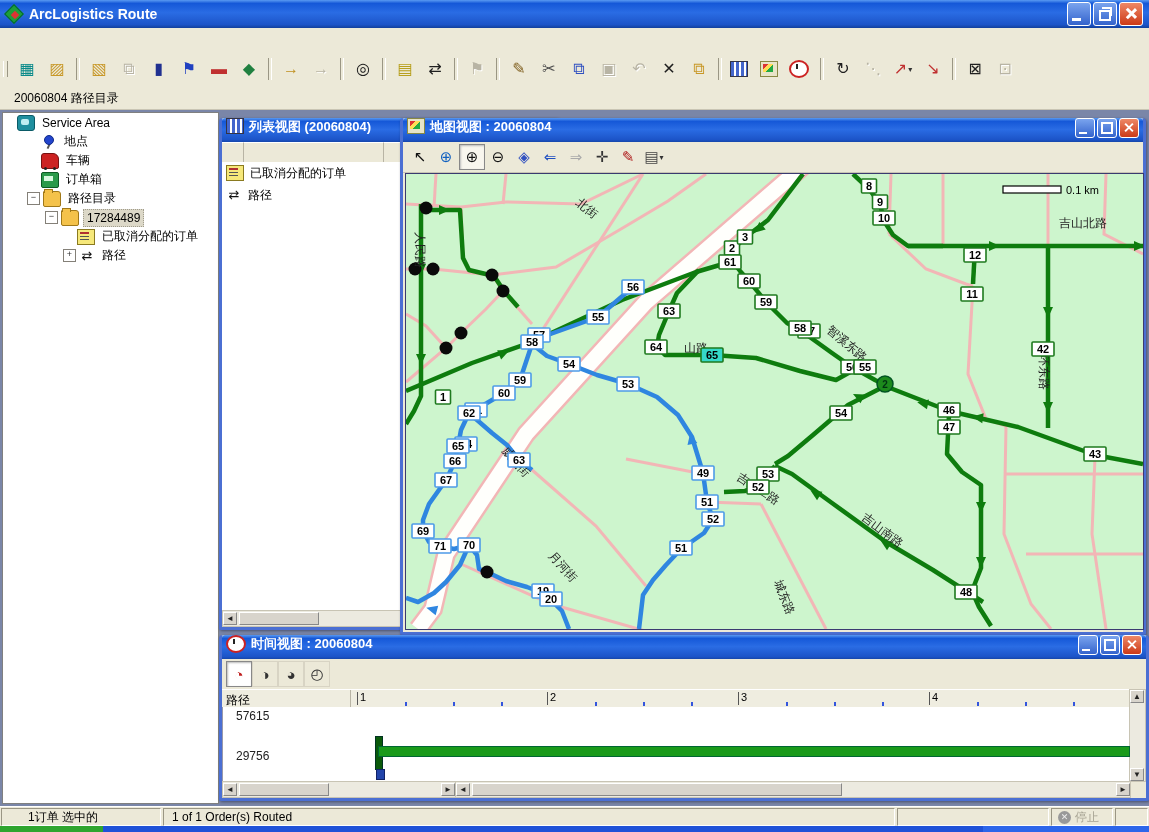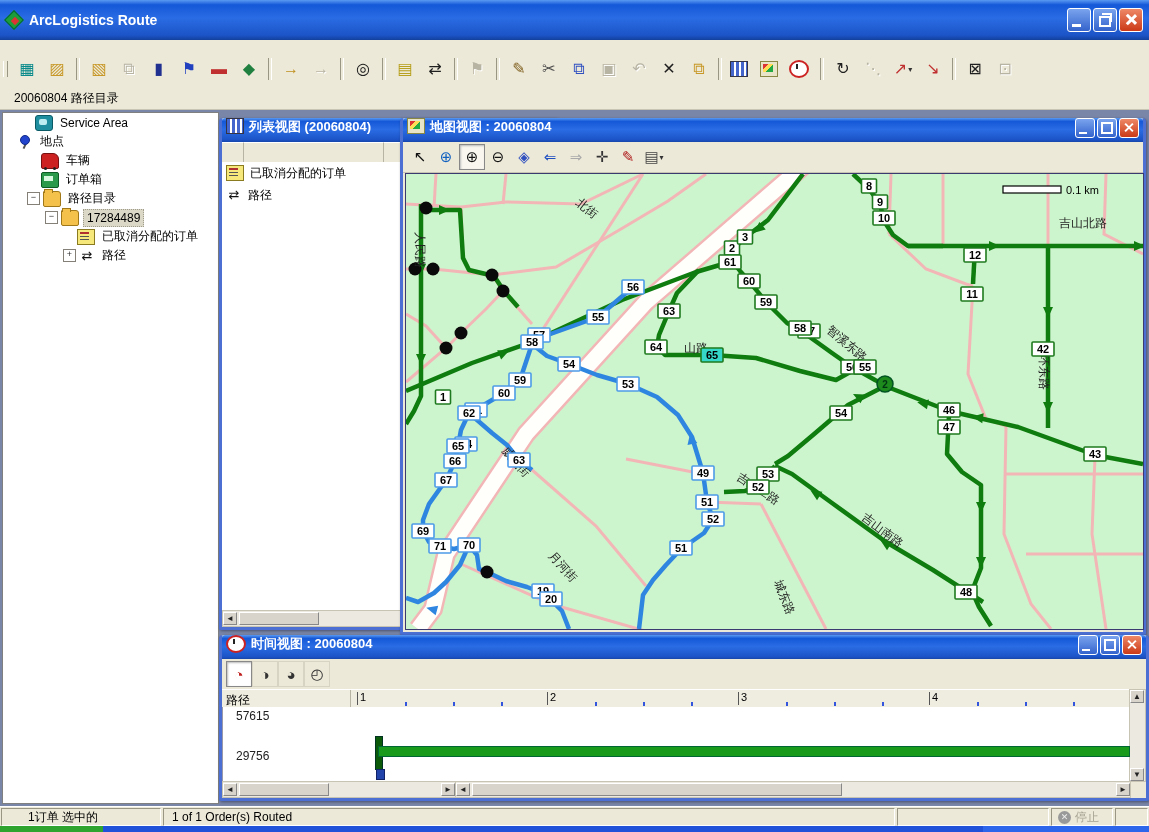--- a/index.html
+++ b/index.html
@@ -1,20 +1,20 @@
 <!DOCTYPE html>
 <html><head>
 <meta charset="utf-8">
 <style>
   html,body{margin:0;padding:0;background:#444;}
   #app{position:relative;width:1149px;height:832px;overflow:hidden;
        font-family:"Liberation Sans","DejaVu Sans",sans-serif;font-size:12px;
        background:#ECE9D8;color:#000;}
   
-  .titlebar{position:absolute;left:0;top:0;width:1149px;height:40px;
+  .titlebar{position:absolute;left:0;top:0;width:1149px;height:28px;
     background:linear-gradient(180deg,#5a9af2 0%,#1558d8 12%,#2a6ce4 45%,#1c54c8 88%,#12409c 100%);
     display:flex;align-items:center;color:#fff;font-weight:bold;font-size:14px;}
   .appicon{width:18px;height:18px;margin:0 6px 0 5px;position:relative;}
   .appicon .d1{position:absolute;left:2px;top:2px;width:12px;height:12px;background:#1d9e3a;transform:rotate(45deg);border:1px solid #063;}
   .appicon .d2{position:absolute;left:7px;top:7px;width:6px;height:6px;background:#d33;transform:rotate(45deg);}
   .wbtns{margin-left:auto;display:flex;gap:2px;padding-right:6px;}
   .wbtn{width:22px;height:22px;border-radius:3px;border:1px solid #fff;
     background:linear-gradient(180deg,#7aa4ee,#3463cc);position:relative;}
   .wbtn.close{background:linear-gradient(180deg,#ee8866,#cc3a18);}
   .wbtn .mini{position:absolute;left:4px;bottom:4px;width:9px;height:3px;background:#fff;}
@@ -260,26 +260,26 @@
       </span>
     </div>
 
   <div class="pathbar">
     <span>20060804 路径目录</span>
   </div>
 
   <div class="main">
 
     <div class="tree" id="tree-panel">
-        <div class="trow" style="padding-left: 18px;">
+        <div class="trow" style="padding-left: 0;">
           <span style="width: 14px; flex: 0 0 auto;"></span>
           <span class="ticon i-globe"></span>
           <span class="tlabel">Service Area</span>
         </div>
-        <div class="trow" style="">
+        <div class="trow" style="padding-left: 24px;">
           <span style="width: 14px; flex: 0 0 auto;"></span>
           <span class="ticon i-pin"></span>
           <span class="tlabel">地点</span>
         </div>
         <div class="trow" style="padding-left: 24px;">
           <span style="width: 14px; flex: 0 0 auto;"></span>
           <span class="ticon i-truck"></span>
           <span class="tlabel">车辆</span>
         </div>
         <div class="trow" style="padding-left: 24px;">

